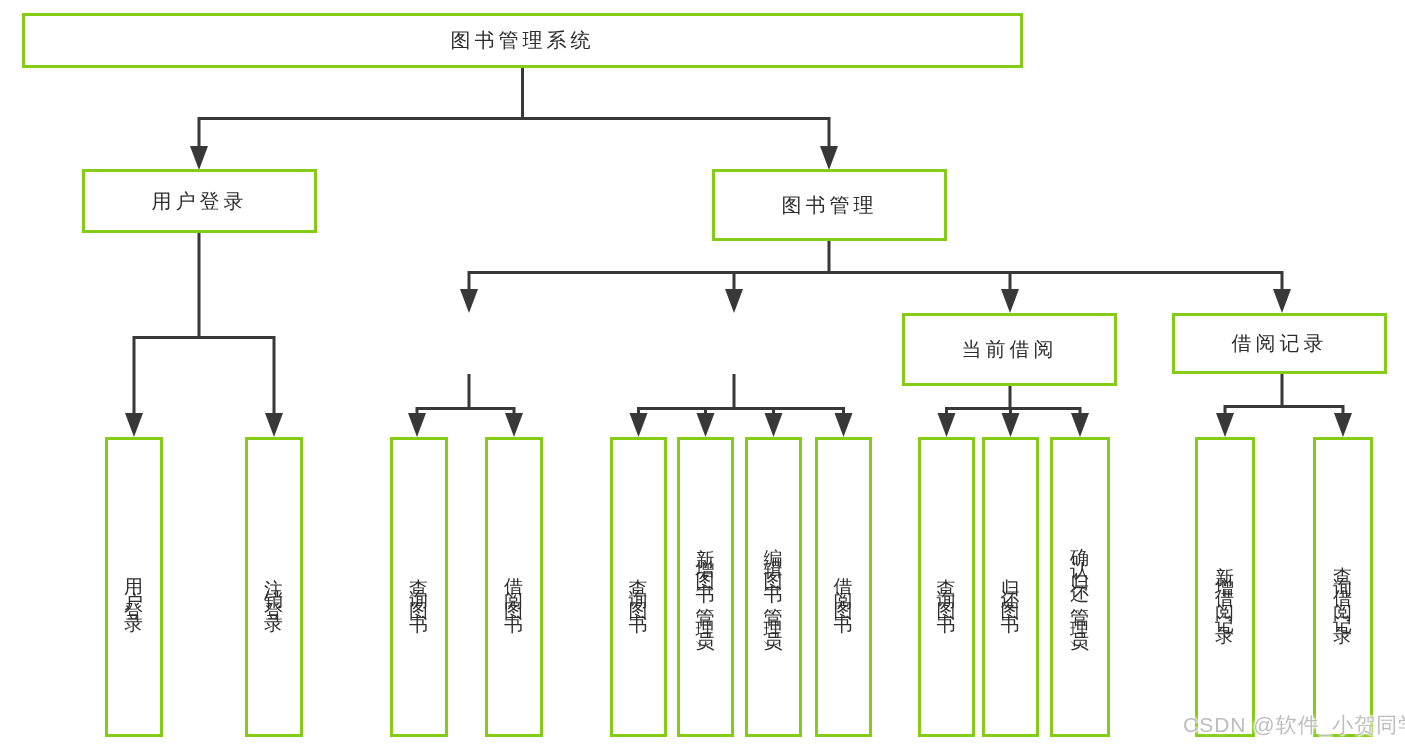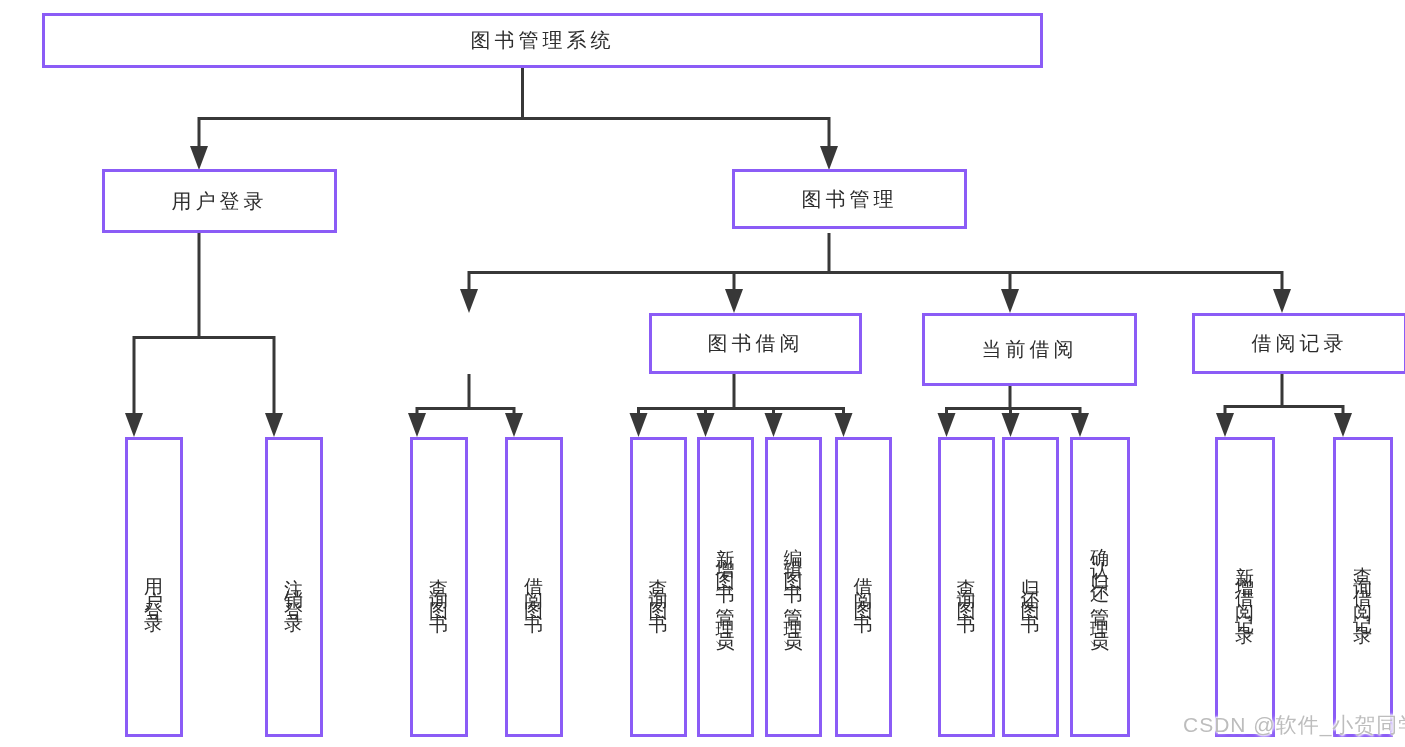--- a/index.html
+++ b/index.html
@@ -18,27 +18,26 @@
   .connectors {
     position: absolute;
     left: 0;
     top: 0;
     width: 1405px;
     height: 747px;
   }
   .node {
     position: absolute;
     box-sizing: border-box;
-    border: 3px solid #8b5cf6;
+    border: 3px solid #84cc16;
     background: #ffffff;
     display: flex;
     align-items: center;
     justify-content: center;
     color: #2d2d2d;
-    margin-left: 20px;
   }
   .hbox {
     font-size: 20px;
     letter-spacing: 4px;
     white-space: nowrap;
   }
   .vbox span {
     writing-mode: vertical-rl;
     text-orientation: mixed;
     font-size: 19px;
@@ -104,27 +103,24 @@
     </g>
   </svg>
 
   <div class="node hbox" style="left:22px; top:13px; width:1001px; height:55px;">
     <span>图书管理系统</span>
   </div>
 
   <div class="node hbox" style="left:82px; top:169px; width:235px; height:64px;">
     <span>用户登录</span>
   </div>
-  <div class="node hbox" style="left:712px; top:169px; width:235px; height:60px;">
+  <div class="node hbox" style="left:712px; top:169px; width:235px; height:72px;">
     <span>图书管理</span>
   </div>
 
-  <div class="node hbox" style="left:629px; top:313px; width:213px; height:61px;">
-    <span>图书借阅</span>
-  </div>
   <div class="node hbox" style="left:902px; top:313px; width:215px; height:73px;">
     <span>当前借阅</span>
   </div>
   <div class="node hbox" style="left:1172px; top:313px; width:215px; height:61px;">
     <span>借阅记录</span>
   </div>
 
   <div class="node vbox" style="left:105px; top:437px; width:58px; height:300px;">
     <span>用户登录</span>
   </div>

